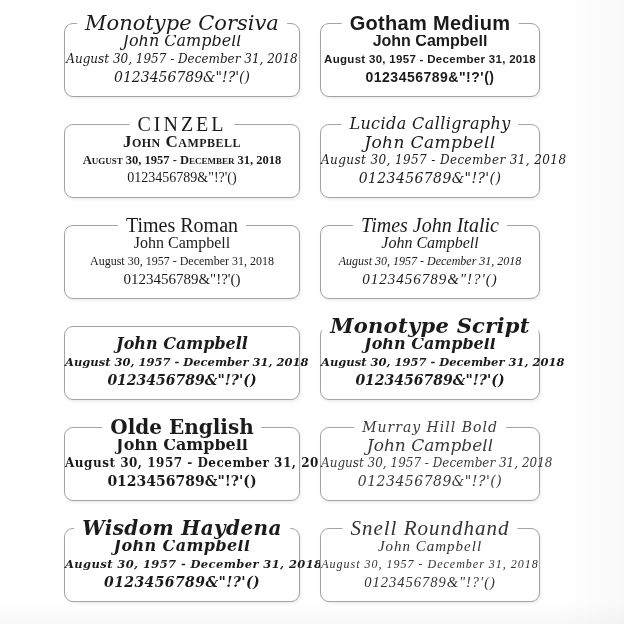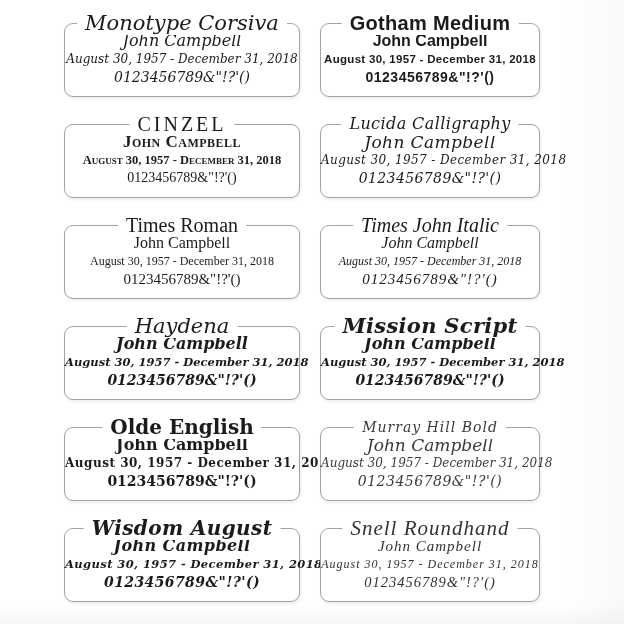--- a/index.html
+++ b/index.html
@@ -143,49 +143,48 @@
     </div>
 
     <div class="card f-timesitalic">
       <div class="card-title">Times John Italic</div>
       <div class="line name">John Campbell</div>
       <div class="line dates">August 30, 1957 - December 31, 2018</div>
       <div class="line chars">0123456789&amp;"!?'()</div>
     </div>
 
     <div class="card f-haydena">
-      <div class="card-title">Haydena</div>
       <div class="line name">John Campbell</div>
       <div class="line dates">August 30, 1957 - December 31, 2018</div>
       <div class="line chars">0123456789&amp;"!?'()</div>
     </div>
 
     <div class="card f-mission">
-      <div class="card-title">Mission Script</div>
+      <div class="card-title">Monotype Script</div>
       <div class="line name">John Campbell</div>
       <div class="line dates">August 30, 1957 - December 31, 2018</div>
       <div class="line chars">0123456789&amp;"!?'()</div>
     </div>
 
     <div class="card f-olde">
       <div class="card-title">Olde English</div>
       <div class="line name">John Campbell</div>
       <div class="line dates">August 30, 1957 - December 31, 2018</div>
       <div class="line chars">0123456789&amp;"!?'()</div>
     </div>
 
     <div class="card f-murray">
       <div class="card-title">Murray Hill Bold</div>
       <div class="line name">John Campbell</div>
       <div class="line dates">August 30, 1957 - December 31, 2018</div>
       <div class="line chars">0123456789&amp;"!?'()</div>
     </div>
 
     <div class="card f-wisdom">
-      <div class="card-title">Wisdom August</div>
+      <div class="card-title">Wisdom Haydena</div>
       <div class="line name">John Campbell</div>
       <div class="line dates">August 30, 1957 - December 31, 2018</div>
       <div class="line chars">0123456789&amp;"!?'()</div>
     </div>
 
     <div class="card f-snell">
       <div class="card-title">Snell Roundhand</div>
       <div class="line name">John Campbell</div>
       <div class="line dates">August 30, 1957 - December 31, 2018</div>
       <div class="line chars">0123456789&amp;"!?'()</div>

